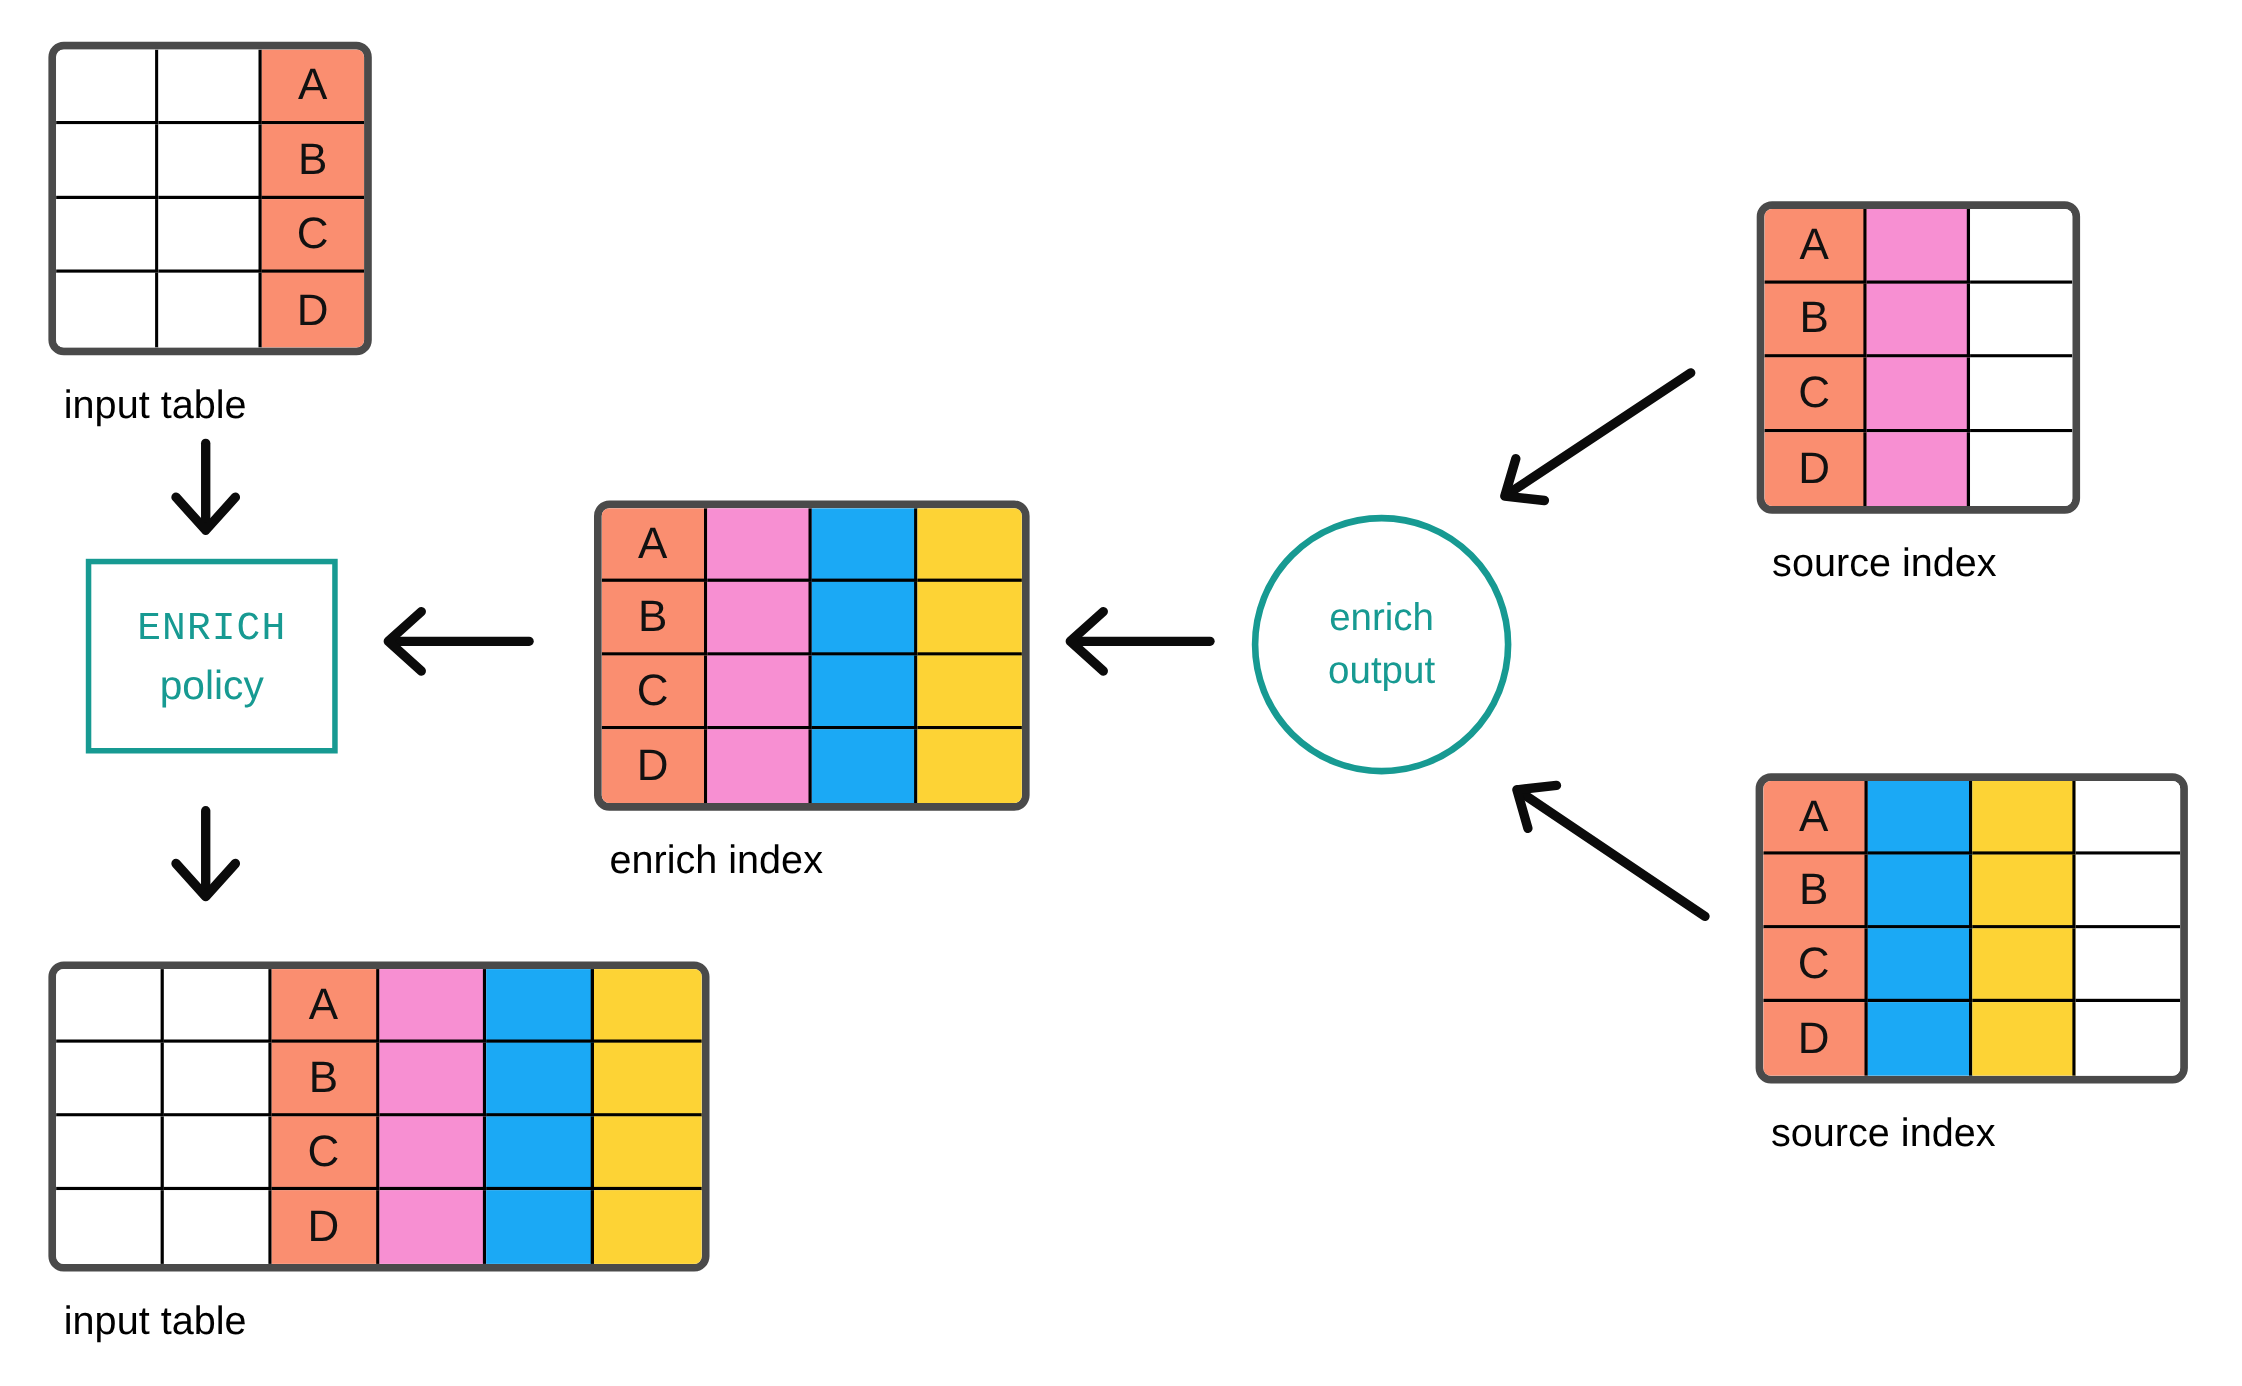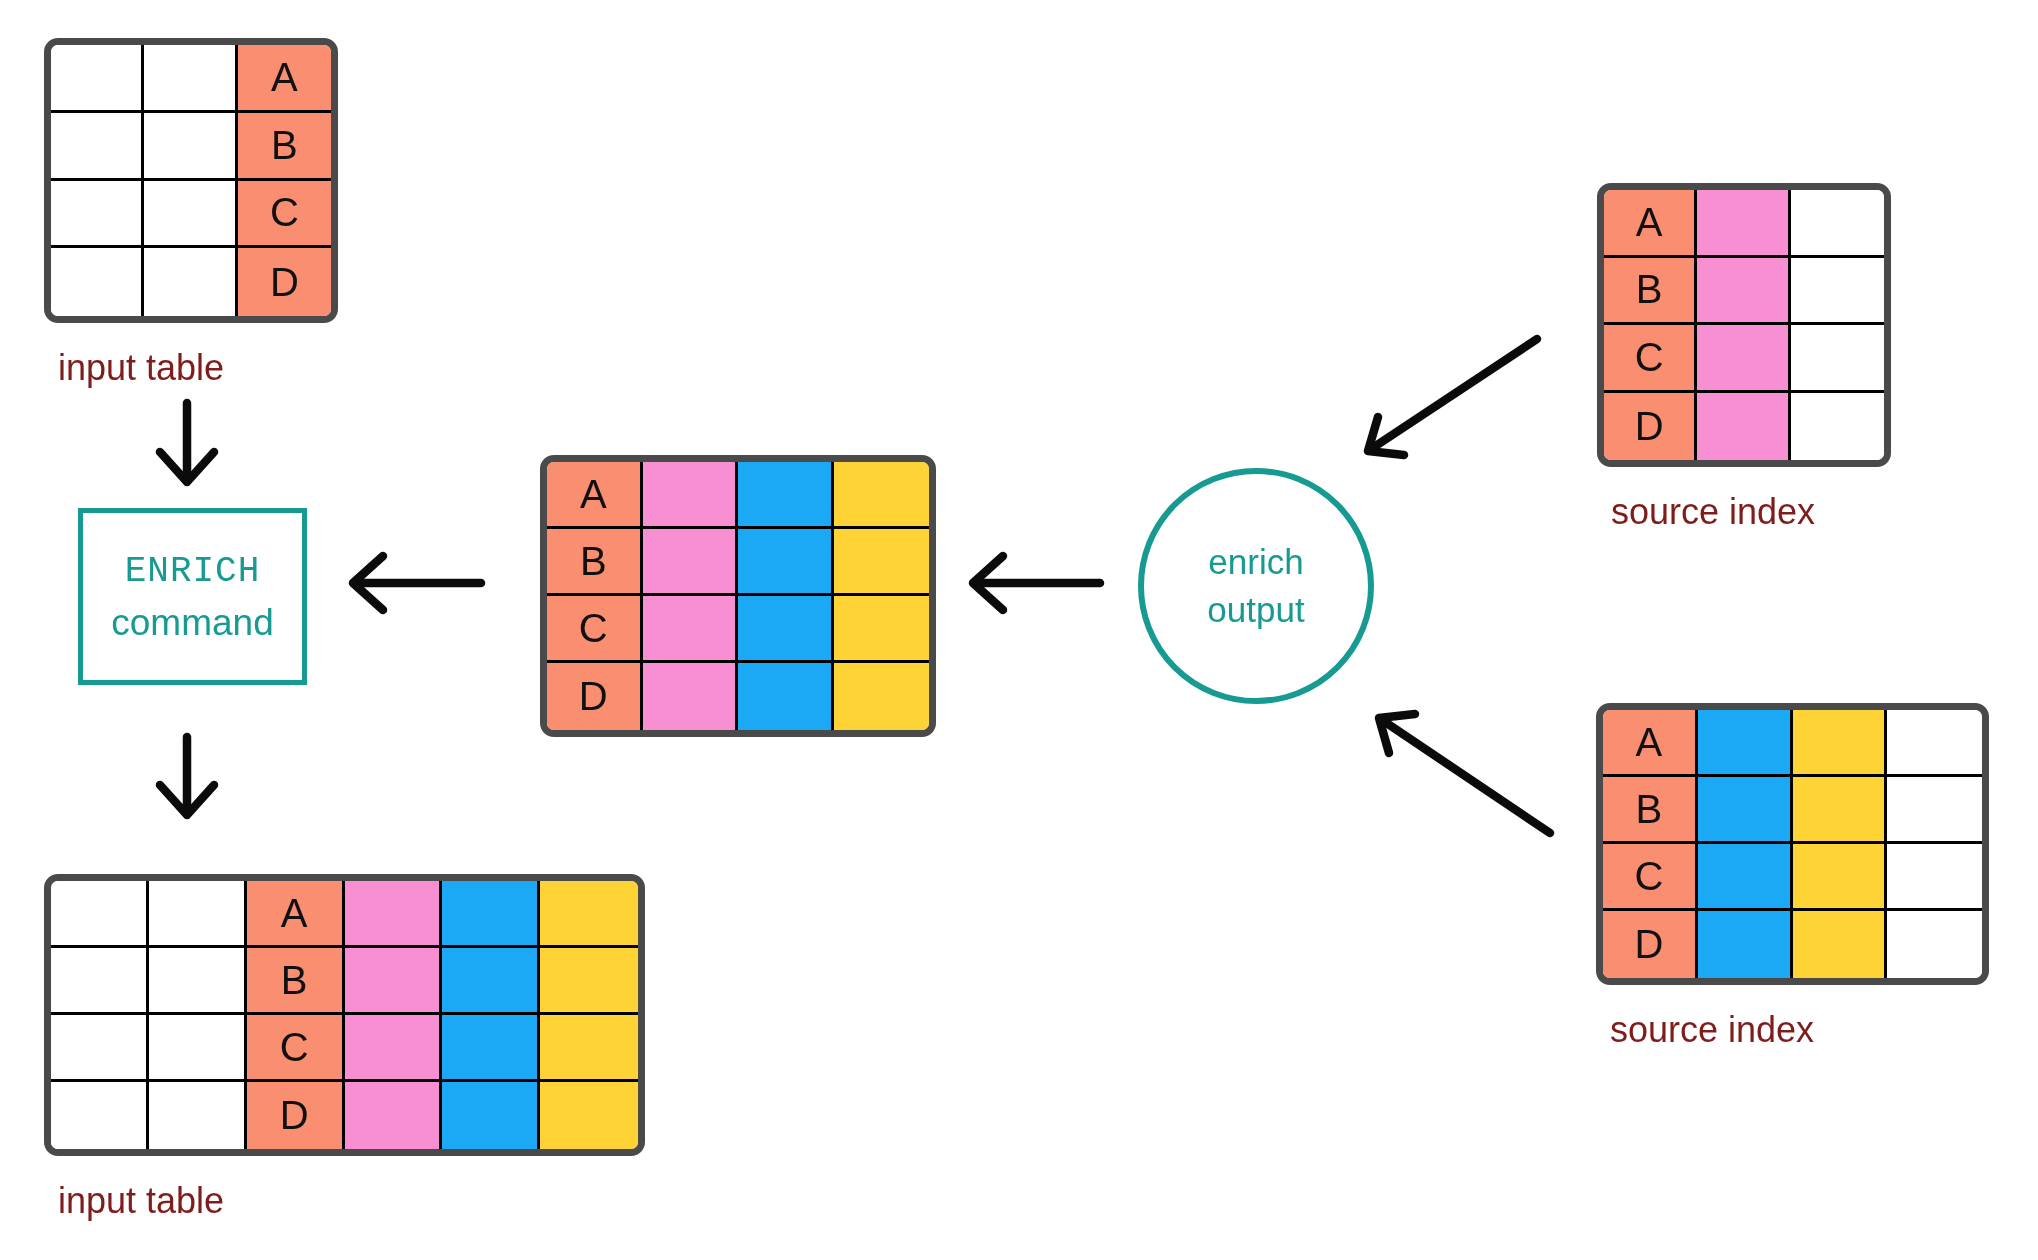--- a/index.html
+++ b/index.html
@@ -42,21 +42,21 @@
     align-items: center;
     justify-content: center;
     font-size: 40px;
     color: #111111;
     box-sizing: border-box;
   }
   figcaption.tbl-label {
     margin-top: 24px;
     padding-left: 14px;
     font-size: 36px;
-    color: #7f1d1d;
+    color: #000000;
     white-space: nowrap;
   }
   
   #fig-input        { left: 44px;   top: 38px;  }
   #fig-input  .gridwrap   { width: 294px; height: 285px; }
   #fig-enrich       { left: 540px;  top: 455px; }
   #fig-enrich .gridwrap   { width: 396px; height: 282px; }
   #fig-src-top      { left: 1597px; top: 183px; }
   #fig-src-top .gridwrap  { width: 294px; height: 284px; }
   #fig-src-bottom   { left: 1596px; top: 703px; }
@@ -175,20 +175,21 @@
           <div class="cell" style="background: rgb(250, 142, 112); border-right: 3px solid rgb(0, 0, 0); border-bottom: 3px solid rgb(0, 0, 0);">C</div>
           <div class="cell" style="background: rgb(247, 143, 210); border-right: 3px solid rgb(0, 0, 0); border-bottom: 3px solid rgb(0, 0, 0);"></div>
           <div class="cell" style="background: rgb(27, 169, 245); border-right: 3px solid rgb(0, 0, 0); border-bottom: 3px solid rgb(0, 0, 0);"></div>
           <div class="cell" style="background: rgb(253, 211, 53); border-bottom: 3px solid rgb(0, 0, 0);"></div>
           <div class="cell" style="background: rgb(250, 142, 112); border-right: 3px solid rgb(0, 0, 0);">D</div>
           <div class="cell" style="background: rgb(247, 143, 210); border-right: 3px solid rgb(0, 0, 0);"></div>
           <div class="cell" style="background: rgb(27, 169, 245); border-right: 3px solid rgb(0, 0, 0);"></div>
           <div class="cell" style="background: rgb(253, 211, 53);"></div>
         </div>
     </div>
+    <figcaption class="tbl-label">enrich index</figcaption>
   </figure>
 
   <figure class="tbl" id="fig-src-top">
     <div class="gridwrap">
       <div class="grid" style="grid-template-columns: repeat(3, 1fr); grid-template-rows: repeat(4, 1fr);">
           <div class="cell" style="background: rgb(250, 142, 112); border-right: 3px solid rgb(0, 0, 0); border-bottom: 3px solid rgb(0, 0, 0);">A</div>
           <div class="cell" style="background: rgb(247, 143, 210); border-right: 3px solid rgb(0, 0, 0); border-bottom: 3px solid rgb(0, 0, 0);"></div>
           <div class="cell" style="background: rgb(255, 255, 255); border-bottom: 3px solid rgb(0, 0, 0);"></div>
           <div class="cell" style="background: rgb(250, 142, 112); border-right: 3px solid rgb(0, 0, 0); border-bottom: 3px solid rgb(0, 0, 0);">B</div>
           <div class="cell" style="background: rgb(247, 143, 210); border-right: 3px solid rgb(0, 0, 0); border-bottom: 3px solid rgb(0, 0, 0);"></div>
@@ -255,21 +256,21 @@
           <div class="cell" style="background: rgb(247, 143, 210); border-right: 3px solid rgb(0, 0, 0);"></div>
           <div class="cell" style="background: rgb(27, 169, 245); border-right: 3px solid rgb(0, 0, 0);"></div>
           <div class="cell" style="background: rgb(253, 211, 53);"></div>
         </div>
     </div>
     <figcaption class="tbl-label">input table</figcaption>
   </figure>
 
   <div class="cmd-box">
     <span class="kw">ENRICH</span>
-    <span class="word">command</span>
+    <span class="word">policy</span>
   </div>
 
   <div class="policy-circle">
     <span>enrich</span>
     <span>output</span>
   </div>
 
 </div>
 
 </body></html>

